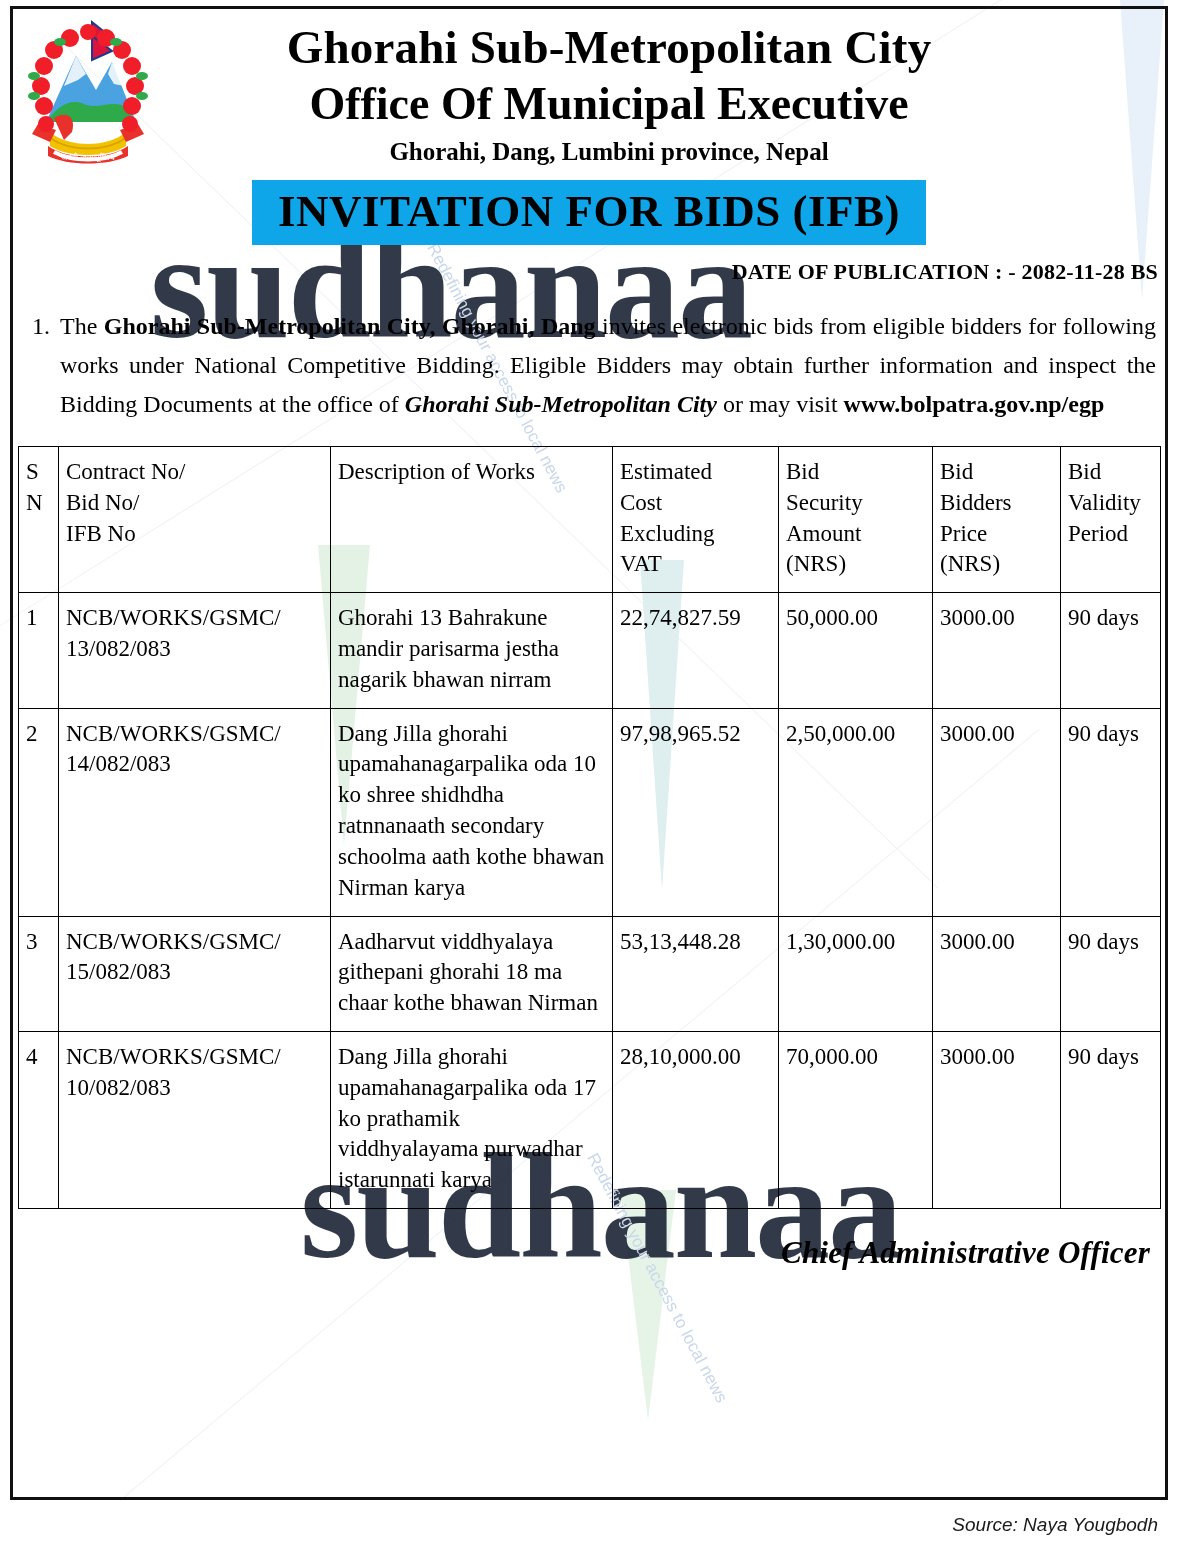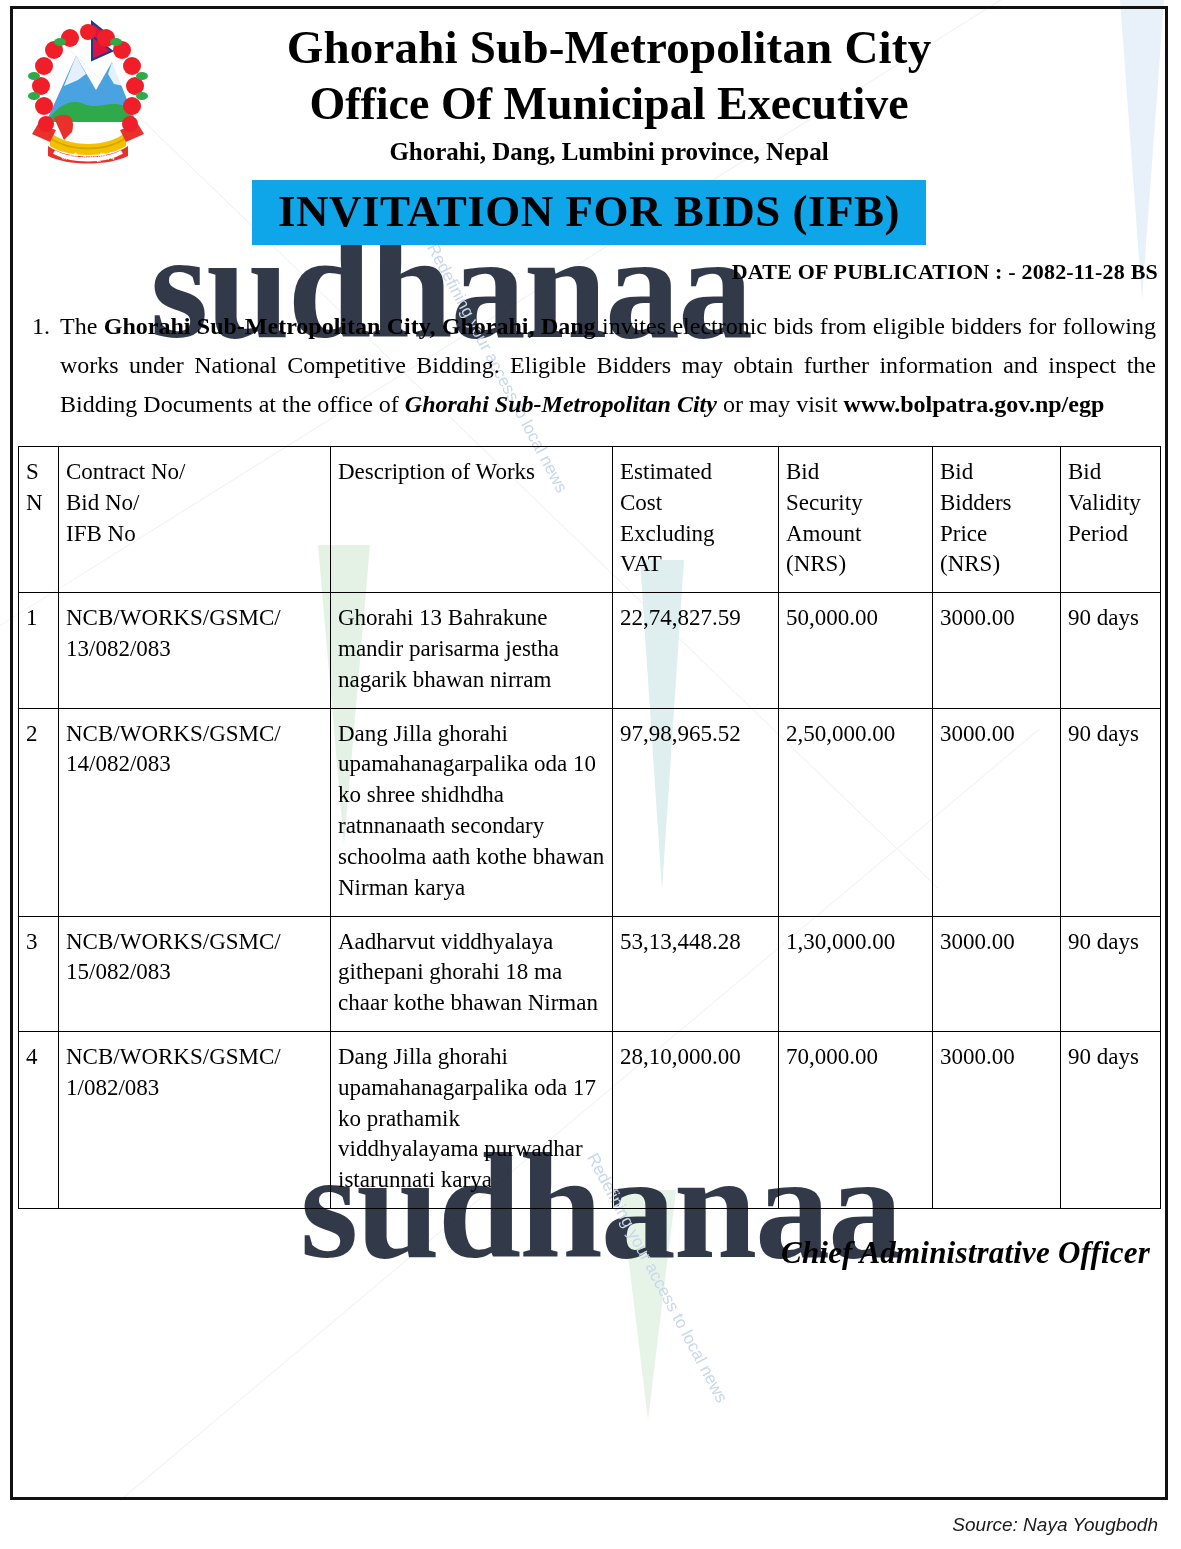--- a/index.html
+++ b/index.html
@@ -412,21 +412,21 @@
             <td>Aadharvut viddhyalaya githepani ghorahi 18 ma chaar kothe bhawan Nirman</td>
             <td>53,13,448.28</td>
             <td>1,30,000.00</td>
             <td>3000.00</td>
             <td>90 days</td>
           </tr>
           <tr>
             <td>4</td>
             <td class="cell-lines">
               <span>NCB/WORKS/GSMC/</span>
-              <span>1/082/083</span>
+              <span>10/082/083</span>
             </td>
             <td>Dang Jilla ghorahi upamahanagarpalika oda 17 ko prathamik viddhyalayama purwadhar istarunnati karya</td>
             <td>28,10,000.00</td>
             <td>70,000.00</td>
             <td>3000.00</td>
             <td>90 days</td>
           </tr>
         </tbody>
       </table>
     </div>

